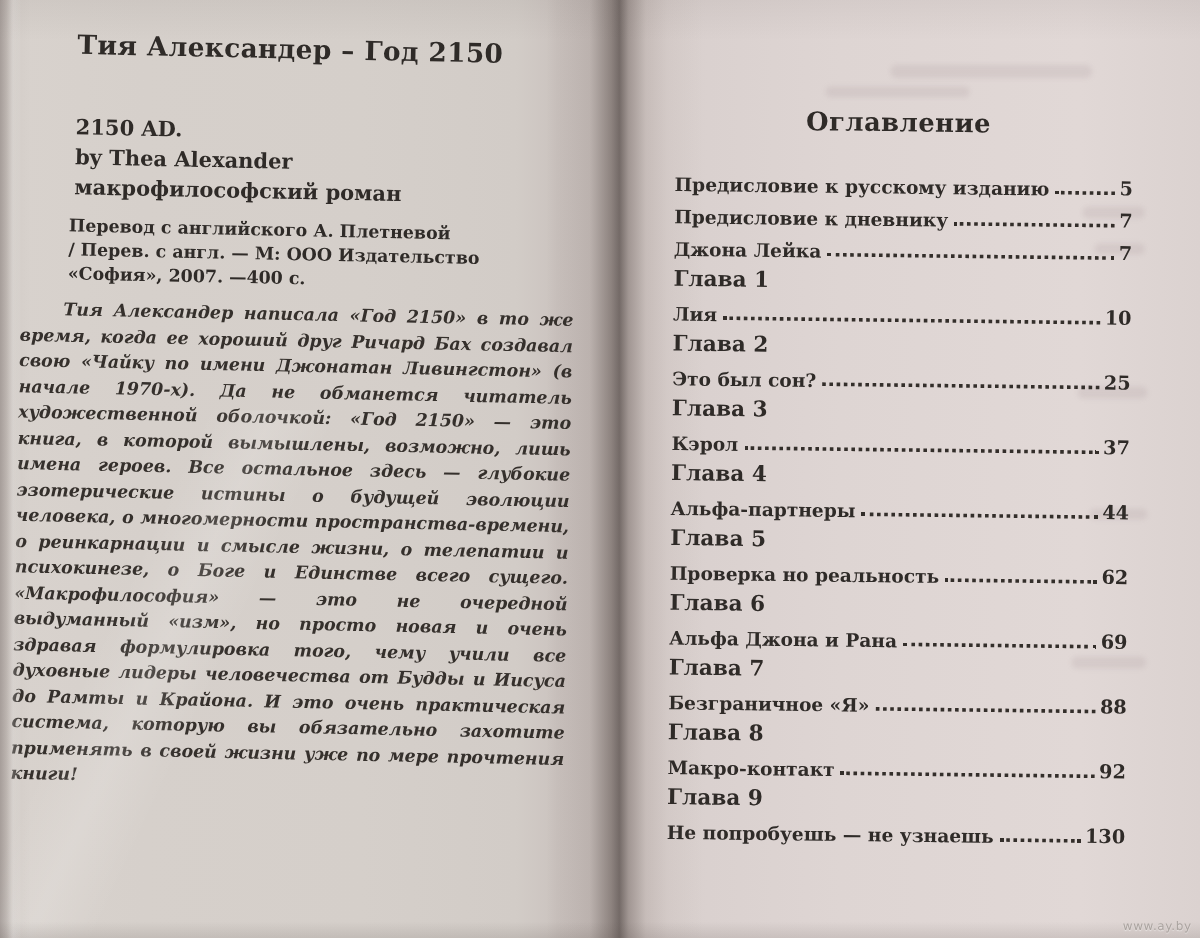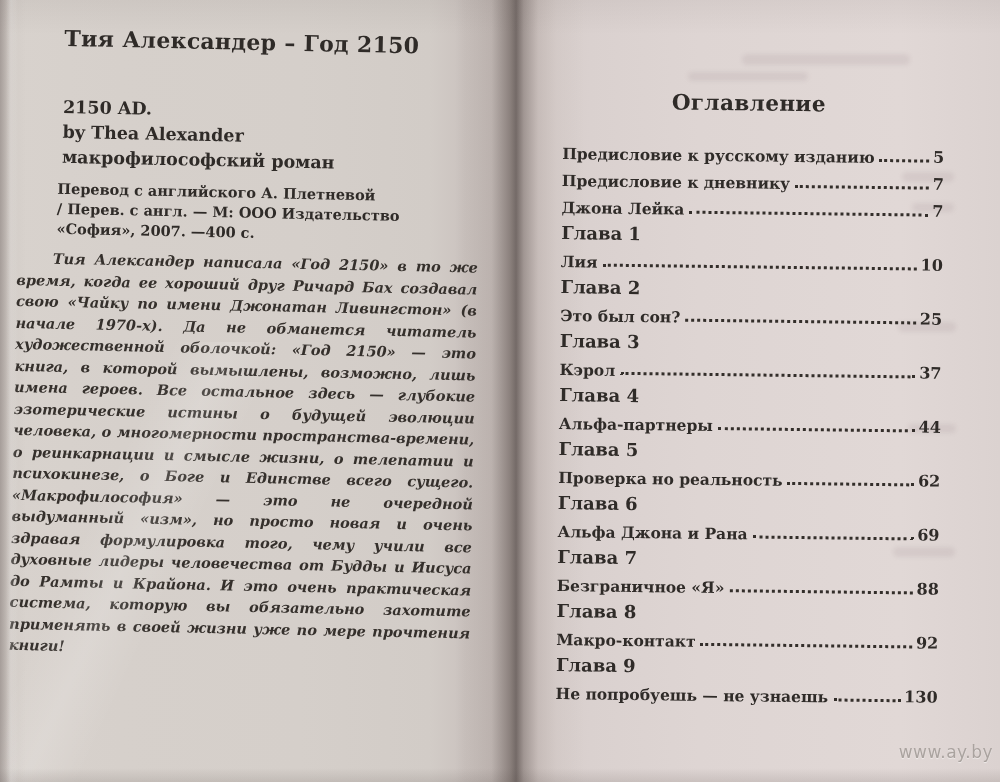--- a/index.html
+++ b/index.html
@@ -100,23 +100,23 @@
   }
   .toc-row.chapter .toc-label { font-size: 18px; }
   .toc-dots {
     flex: 1 1 auto; min-width: 16px;
     border-bottom: 3px dotted #332e2a;
     margin: 0 4px 4px 5px;
   }
   .toc-page { font-size: 16px; font-weight: bold; line-height: 1.05; }
 
   .watermark {
-    position: absolute; right: 7px; bottom: 20px;
+    position: absolute; right: 7px; bottom: 4px;
     font-family: "DejaVu Sans", "Liberation Sans", sans-serif;
-    font-size: 17px; letter-spacing: 0.5px;
+    font-size: 10px; letter-spacing: 0.5px;
     color: #aaa39f; text-shadow: 0 1px 1px rgba(255,255,255,0.55);
   }
 </style>
 </head>
 <body>
 
 <div class="photo">
 
   <div class="gutter"></div>
   <div class="ghost g1"></div>

